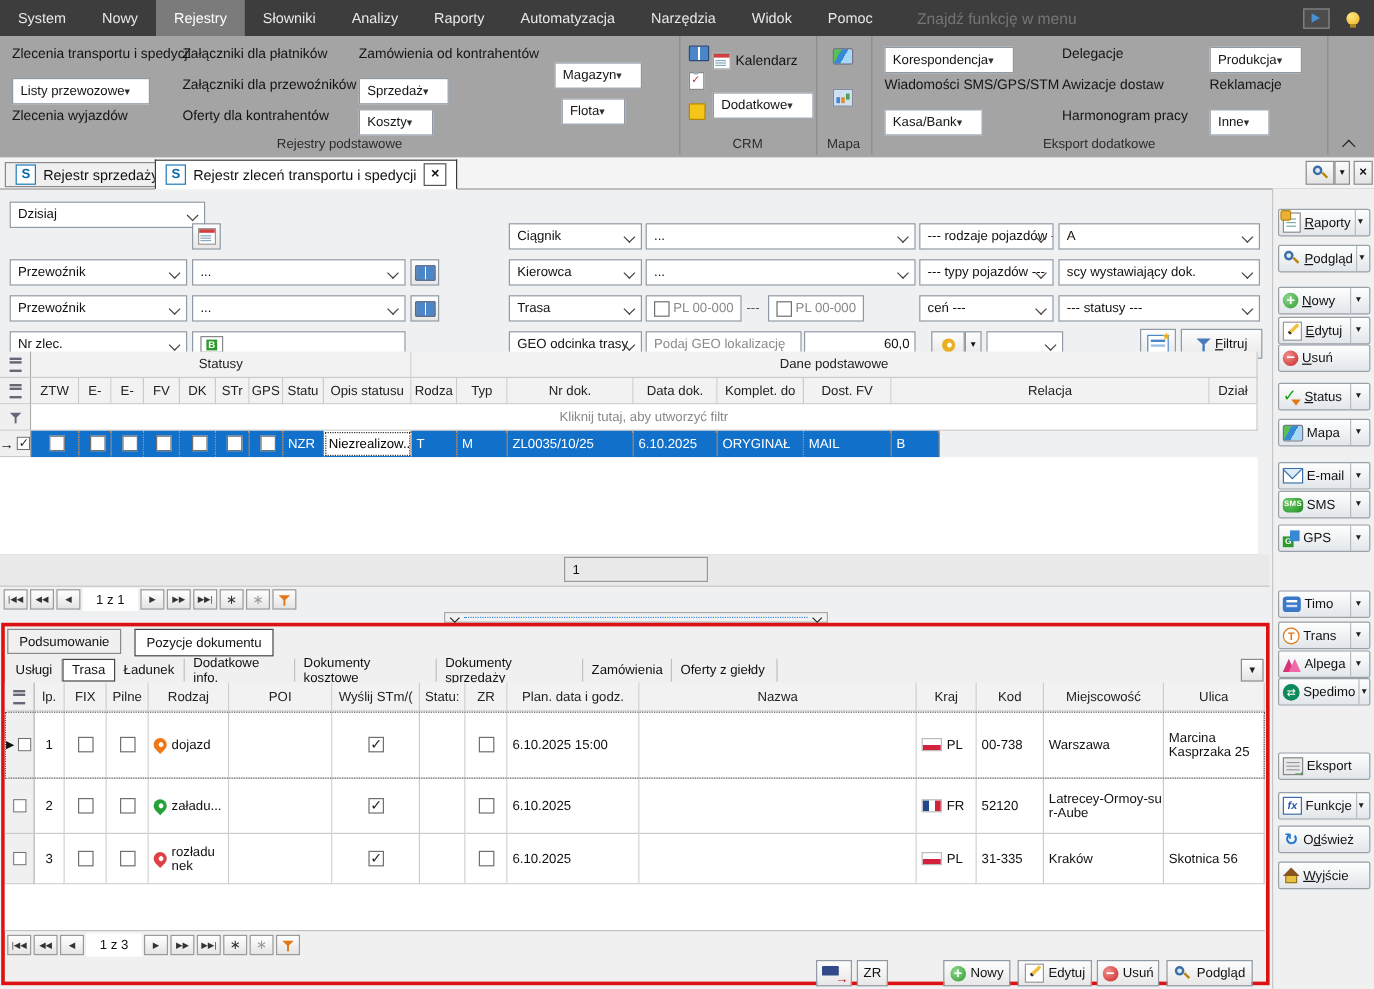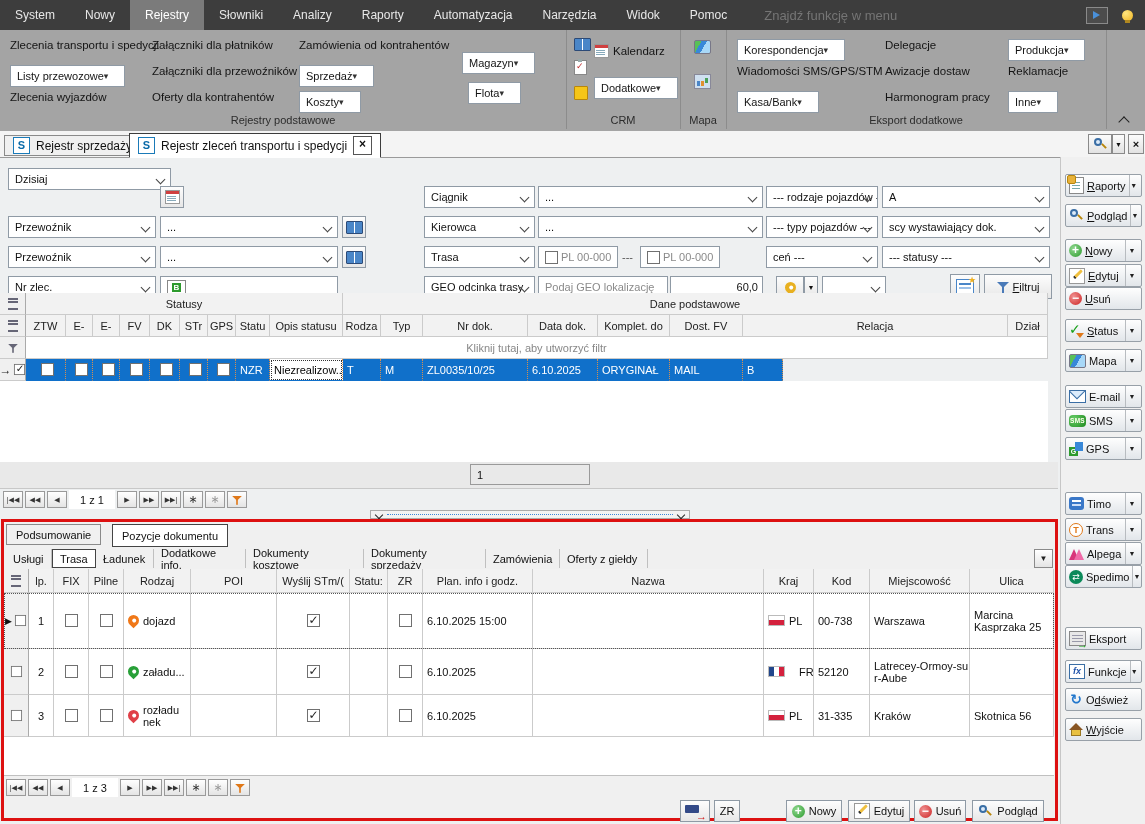--- a/index.html
+++ b/index.html
@@ -607,21 +607,21 @@
     <div class="mc hc" style="width:73px;height:24px">
         <span>Wyślij STm/(</span>
       </div>
     <div class="mc hc" style="width:38px;height:24px">
         <span>Statu:</span>
       </div>
     <div class="mc hc" style="width:35px;height:24px">
         <span>ZR</span>
       </div>
     <div class="mc hc" style="width:110px;height:24px">
-        <span>Plan. info i godz.</span>
+        <span>Plan. data i godz.</span>
       </div>
     <div class="mc hc" style="width:231px;height:24px">
         <span>Nazwa</span>
       </div>
     <div class="mc hc" style="width:50px;height:24px">
         <span>Kraj</span>
       </div>
     <div class="mc hc" style="width:56px;height:24px">
         <span>Kod</span>
       </div>
@@ -700,21 +700,21 @@
         <span class="cb checked"></span>
       </div>
     <div class="mc" style="width:38px;height:46px"></div>
     <div class="mc" style="width:35px;height:46px">
         <span class="cb"></span>
       </div>
     <div class="mc lft" style="width:110px;height:46px">
         <span>6.10.2025</span>
       </div>
     <div class="mc" style="width:231px;height:46px"></div>
-    <div class="mc lft" style="width:50px;height:46px;gap:14px">
+    <div class="mc lft" style="width:50px;height:46px;gap:4px">
         <span class="flag flag-fr"></span>
         <span>FR</span>
       </div>
     <div class="mc lft" style="width:56px;height:46px">
         <span>52120</span>
       </div>
     <div class="mc lft" style="width:100px;height:46px;white-space:normal;word-break:break-all">
         <span>Latrecey-Ormoy-sur-Aube</span>
       </div>
     <div class="mc lft" style="width:84px;height:46px">

